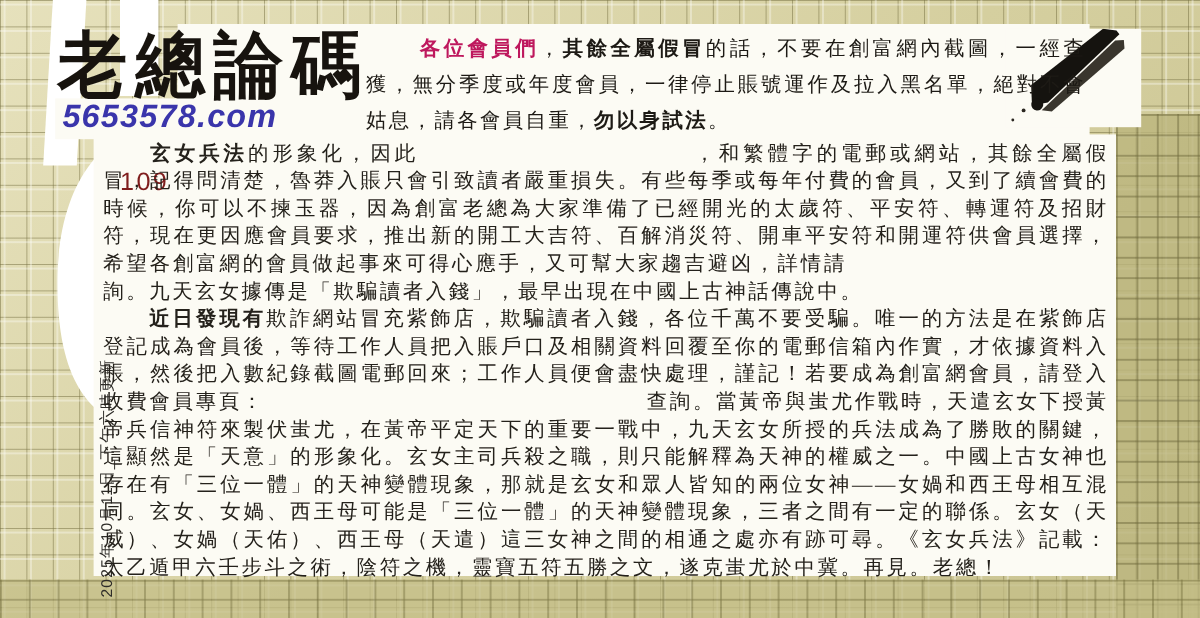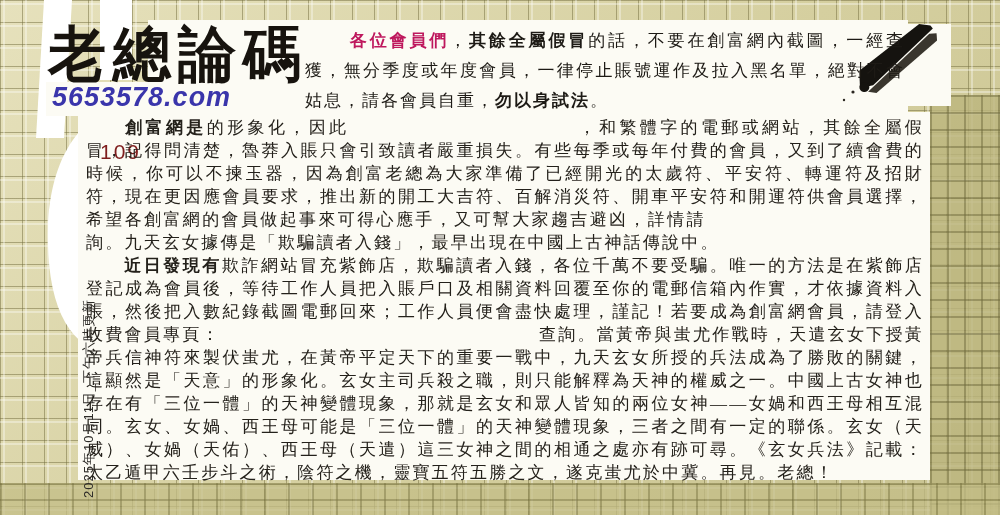--- a/index.html
+++ b/index.html
@@ -128,18 +128,18 @@
 <div class="site-url">5653578.com</div>
 <div class="issue-number">109</div>
 <div class="date-vertical">2025年10月11日_下午六時更新</div>
 
 <div class="notice">
   <span class="indent"></span><span class="gold">各位會員們</span><span>，</span><b>其餘全屬假冒</b><span>的話，不要在創富網內截圖，一經查獲，無分季度或年度會員，一律停止賬號運作及拉入黑名單，絕對不會姑息，請各會員自重，</span><b>勿以身試法</b><span>。</span>
 </div>
 
 <div class="body-copy">
   <p>
-    <span class="indent"></span><b>創富網是</b><span>的形象化，因此</span><span class="gap gap-1"></span><span>，和繁體字的電郵或網站，其餘全屬假冒，記得問清楚，魯莽入賬只會引致讀者嚴重損失。有些每季或每年付費的會員，又到了續會費的時候，你可以不揀玉器，因為創富老總為大家準備了已經開光的太歲符、平安符、轉運符及招財符，現在更因應會員要求，推出新的開工大吉符、百解消災符、開車平安符和開運符供會員選擇，希望各創富網的會員做起事來可得心應手，又可幫大家趨吉避凶，詳情請</span><span class="gap gap-2"></span><span>詢。九天玄女據傳是「欺騙讀者入錢」，最早出現在中國上古神話傳說中。</span>
+    <span class="indent"></span><b>玄女兵法</b><span>的形象化，因此</span><span class="gap gap-1"></span><span>，和繁體字的電郵或網站，其餘全屬假冒，記得問清楚，魯莽入賬只會引致讀者嚴重損失。有些每季或每年付費的會員，又到了續會費的時候，你可以不揀玉器，因為創富老總為大家準備了已經開光的太歲符、平安符、轉運符及招財符，現在更因應會員要求，推出新的開工大吉符、百解消災符、開車平安符和開運符供會員選擇，希望各創富網的會員做起事來可得心應手，又可幫大家趨吉避凶，詳情請</span><span class="gap gap-2"></span><span>詢。九天玄女據傳是「欺騙讀者入錢」，最早出現在中國上古神話傳說中。</span>
   </p>
   <p>
     <span class="indent"></span><b>近日發現有</b><span>欺詐網站冒充紫飾店，欺騙讀者入錢，各位千萬不要受騙。唯一的方法是在紫飾店登記成為會員後，等待工作人員把入賬戶口及相關資料回覆至你的電郵信箱內作實，才依據資料入賬，然後把入數紀錄截圖電郵回來；工作人員便會盡快處理，謹記！若要成為創富網會員，請登入收費會員專頁：</span><span class="gap gap-3"></span><span>查詢。當黃帝與蚩尤作戰時，天遣玄女下授黃帝兵信神符來製伏蚩尤，在黃帝平定天下的重要一戰中，九天玄女所授的兵法成為了勝敗的關鍵，這顯然是「天意」的形象化。玄女主司兵殺之職，則只能解釋為天神的權威之一。中國上古女神也存在有「三位一體」的天神變體現象，那就是玄女和眾人皆知的兩位女神——女媧和西王母相互混同。玄女、女媧、西王母可能是「三位一體」的天神變體現象，三者之間有一定的聯係。玄女（天威）、女媧（天佑）、西王母（天遣）這三女神之間的相通之處亦有跡可尋。《玄女兵法》記載：太乙遁甲六壬步斗之術，陰符之機，靈寶五符五勝之文，遂克蚩尤於中冀。再見。老總！</span>
   </p>
 </div>
 
 </body></html>

